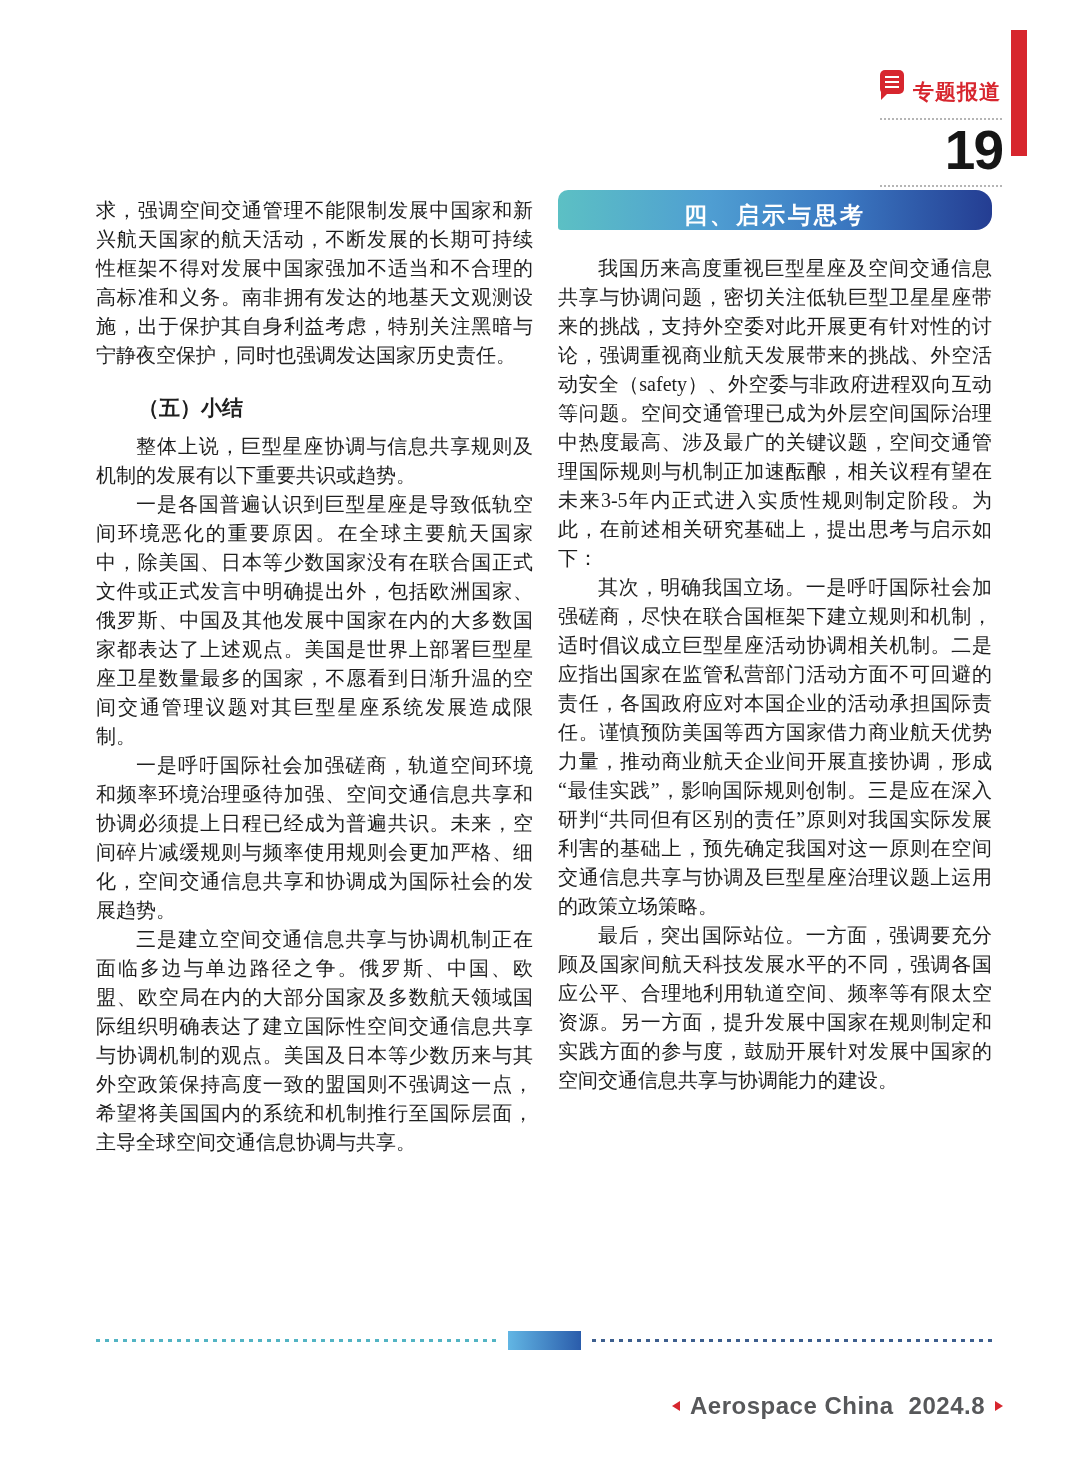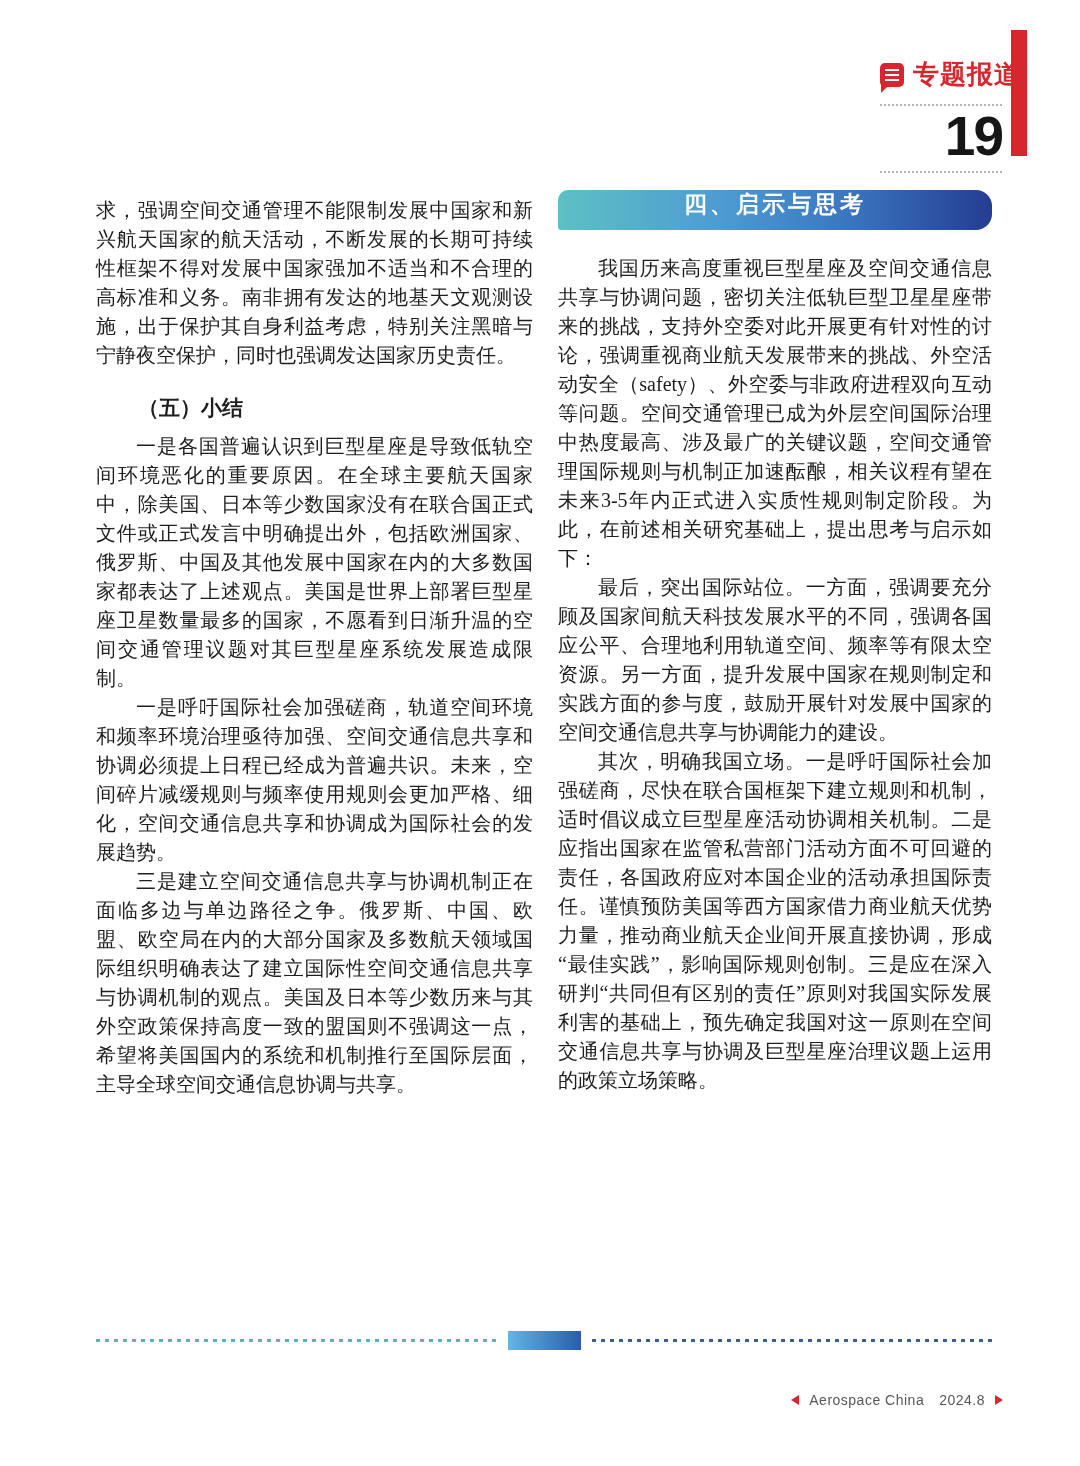--- a/index.html
+++ b/index.html
@@ -17,22 +17,23 @@
   .header-row { display:flex; align-items:center; gap:9px; }
   .doc-icon { position:relative; width:24px; height:24px; flex:none;
     background:var(--accent-red,#d7262e); border-radius:5px; }
   .doc-icon::before { content:""; position:absolute; left:5px; right:5px; top:6px; height:13px;
     background:repeating-linear-gradient(180deg,#fff 0 2px,transparent 2px 5px); }
   .doc-icon::after { content:""; position:absolute; left:1px; bottom:-6px; width:0; height:0;
     border:5px solid transparent; border-top-color:var(--accent-red,#d7262e);
     border-left-color:var(--accent-red,#d7262e); }
   .section-label {
     font-family:Liberation Mono, monospace;
-    font-weight:bold; font-size:26px; letter-spacing:1px; white-space:nowrap;
+    font-weight:bold; font-size:21px; letter-spacing:1px; white-space:nowrap;
     color:var(--accent-red,#d7262e);
+    margin-top:21px;
   }
   .dotted { border-top:2px dotted #b5b5b5; width:122px; margin-top:12px; }
   .dotted.below { margin-top:7px; }
   .page-number {
     font-family:"Liberation Sans","DejaVu Sans",sans-serif;
     font-weight:700; font-size:55px; line-height:1; letter-spacing:-2px;
     text-align:right; color:#161616; margin-top:3px; padding-right:2px;
   }
   .red-bar { position:absolute; left:1011px; top:30px; width:16px; height:126px;
     background:var(--accent-red,#d7262e); }
@@ -45,38 +46,38 @@
   .para { margin:0; text-indent:2em; }
   .para.no-indent { text-indent:0; }
   .subheading { font-size:21px; font-weight:bold; margin:24px 0 9px; text-indent:2em; }
 
   
   .banner { height:40px; margin-bottom:24px;
     border-radius:10px 16px 16px 3px;
     background:linear-gradient(90deg,
       var(--banner-start,#5cc0c4) 0%, #4f9ed2 35%,
       var(--banner-mid,#3b79c2) 65%, var(--banner-end,#243d92) 100%);
-    display:flex; align-items:flex-start; justify-content:center; }
+    display:flex; align-items:flex-end; justify-content:center; }
   .banner-title { color:#fff; font-family:"Liberation Sans","DejaVu Sans",sans-serif;
     font-weight:bold; font-size:23px; letter-spacing:3px; }
 
   
   .footer-deco { position:absolute; left:96px; width:897px; top:1331px;
     display:flex; align-items:center; gap:11px; }
   .dash-line { height:3px; flex:1; }
   .dash-left  { background:repeating-linear-gradient(90deg,var(--dash-teal,#52b4c4) 0 4px,transparent 4px 9px); }
   .dash-right { background:repeating-linear-gradient(90deg,var(--dash-navy,#3d5f8e) 0 4px,transparent 4px 9px); }
   .deco-block { width:73px; height:19px; flex:none;
     background:linear-gradient(90deg,#62b6e4,#2a5cab); }
 
   
   .page-footer { position:absolute; right:77px; top:1392px;
     display:flex; align-items:center; gap:10px;
     font-family:"Liberation Sans","DejaVu Sans",sans-serif; }
-  .journal, .issue { font-weight:normal; font-size:14px; letter-spacing:0.5px;
+  .journal, .issue { font-weight:bold; font-size:24px; letter-spacing:0.5px;
     color:var(--footer-text,#57585a); }
   .issue { margin-left:5px; }
   .tri { width:0; height:0; }
   .tri-left  { border-top:5px solid transparent; border-bottom:5px solid transparent;
     border-right:8px solid var(--accent-red,#d7262e); }
   .tri-right { border-top:5px solid transparent; border-bottom:5px solid transparent;
     border-left:8px solid var(--accent-red,#d7262e); }
 </style>
 </head>
 <body>
@@ -90,32 +91,33 @@
     </div>
     <div class="dotted"></div>
     <div class="page-number">19</div>
     <div class="dotted below"></div>
   </header>
   <div class="red-bar"></div>
 
   <section class="col col-left">
     <p class="para no-indent">求，强调空间交通管理不能限制发展中国家和新兴航天国家的航天活动，不断发展的长期可持续性框架不得对发展中国家强加不适当和不合理的高标准和义务。南非拥有发达的地基天文观测设施，出于保护其自身利益考虑，特别关注黑暗与宁静夜空保护，同时也强调发达国家历史责任。</p>
     <h3 class="subheading">（五）小结</h3>
+    <p class="para">整体上说，巨型星座协调与信息共享规则及机制的发展有以下重要共识或趋势。</p>
     <p class="para">一是各国普遍认识到巨型星座是导致低轨空间环境恶化的重要原因。在全球主要航天国家中，除美国、日本等少数国家没有在联合国正式文件或正式发言中明确提出外，包括欧洲国家、俄罗斯、中国及其他发展中国家在内的大多数国家都表达了上述观点。美国是世界上部署巨型星座卫星数量最多的国家，不愿看到日渐升温的空间交通管理议题对其巨型星座系统发展造成限制。</p>
     <p class="para">一是呼吁国际社会加强磋商，轨道空间环境和频率环境治理亟待加强、空间交通信息共享和协调必须提上日程已经成为普遍共识。未来，空间碎片减缓规则与频率使用规则会更加严格、细化，空间交通信息共享和协调成为国际社会的发展趋势。</p>
     <p class="para">三是建立空间交通信息共享与协调机制正在面临多边与单边路径之争。俄罗斯、中国、欧盟、欧空局在内的大部分国家及多数航天领域国际组织明确表达了建立国际性空间交通信息共享与协调机制的观点。美国及日本等少数历来与其外空政策保持高度一致的盟国则不强调这一点，希望将美国国内的系统和机制推行至国际层面，主导全球空间交通信息协调与共享。</p>
   </section>
 
   <section class="col col-right">
     <div class="banner">
       <span class="banner-title">四、启示与思考</span>
     </div>
     <p class="para">我国历来高度重视巨型星座及空间交通信息共享与协调问题，密切关注低轨巨型卫星星座带来的挑战，支持外空委对此开展更有针对性的讨论，强调重视商业航天发展带来的挑战、外空活动安全（safety）、外空委与非政府进程双向互动等问题。空间交通管理已成为外层空间国际治理中热度最高、涉及最广的关键议题，空间交通管理国际规则与机制正加速酝酿，相关议程有望在未来3-5年内正式进入实质性规则制定阶段。为此，在前述相关研究基础上，提出思考与启示如下：</p>
+    <p class="para">其次，明确我国立场。一是呼吁国际社会加强磋商，尽快在联合国框架下建立规则和机制，适时倡议成立巨型星座活动协调相关机制。二是应指出国家在监管私营部门活动方面不可回避的责任，各国政府应对本国企业的活动承担国际责任。谨慎预防美国等西方国家借力商业航天优势力量，推动商业航天企业间开展直接协调，形成“最佳实践”，影响国际规则创制。三是应在深入研判“共同但有区别的责任”原则对我国实际发展利害的基础上，预先确定我国对这一原则在空间交通信息共享与协调及巨型星座治理议题上运用的政策立场策略。</p>
     <p class="para">最后，突出国际站位。一方面，强调要充分顾及国家间航天科技发展水平的不同，强调各国应公平、合理地利用轨道空间、频率等有限太空资源。另一方面，提升发展中国家在规则制定和实践方面的参与度，鼓励开展针对发展中国家的空间交通信息共享与协调能力的建设。</p>
-    <p class="para">其次，明确我国立场。一是呼吁国际社会加强磋商，尽快在联合国框架下建立规则和机制，适时倡议成立巨型星座活动协调相关机制。二是应指出国家在监管私营部门活动方面不可回避的责任，各国政府应对本国企业的活动承担国际责任。谨慎预防美国等西方国家借力商业航天优势力量，推动商业航天企业间开展直接协调，形成“最佳实践”，影响国际规则创制。三是应在深入研判“共同但有区别的责任”原则对我国实际发展利害的基础上，预先确定我国对这一原则在空间交通信息共享与协调及巨型星座治理议题上运用的政策立场策略。</p>
   </section>
 
   <div class="footer-deco">
     <span class="dash-line dash-left"></span>
     <span class="deco-block"></span>
     <span class="dash-line dash-right"></span>
   </div>
 
   <footer class="page-footer">
     <span class="tri tri-left"></span>

